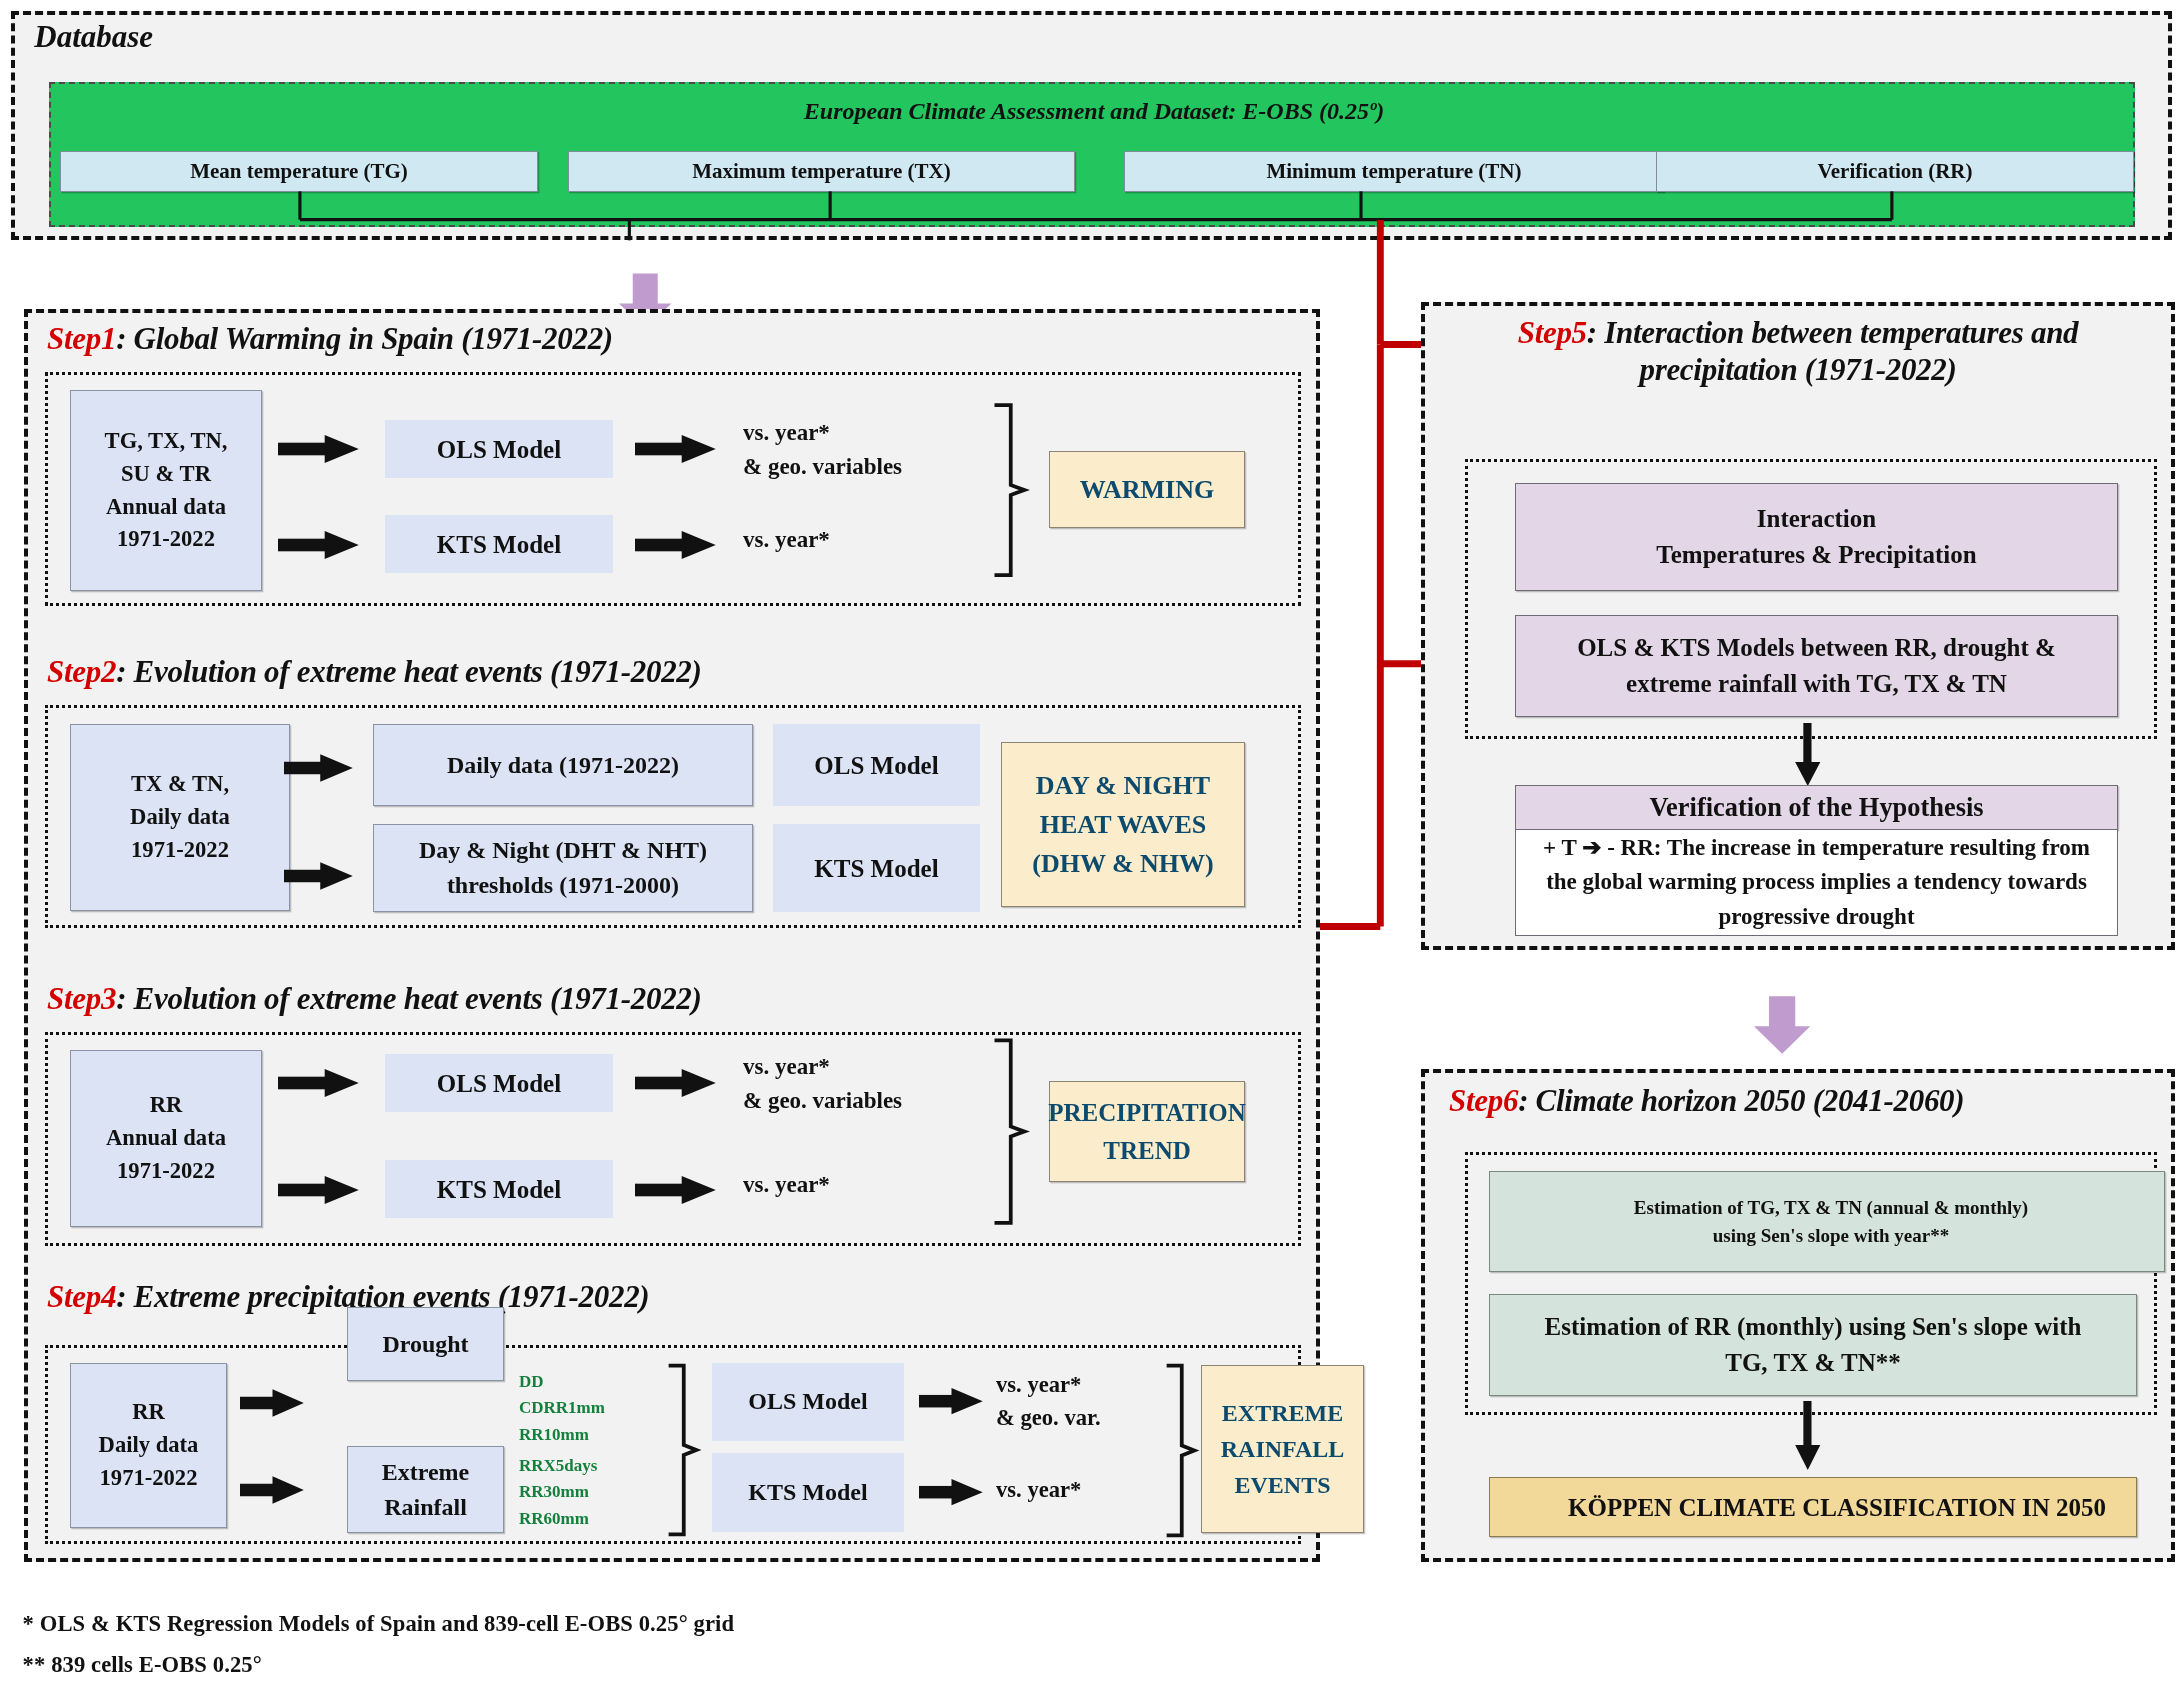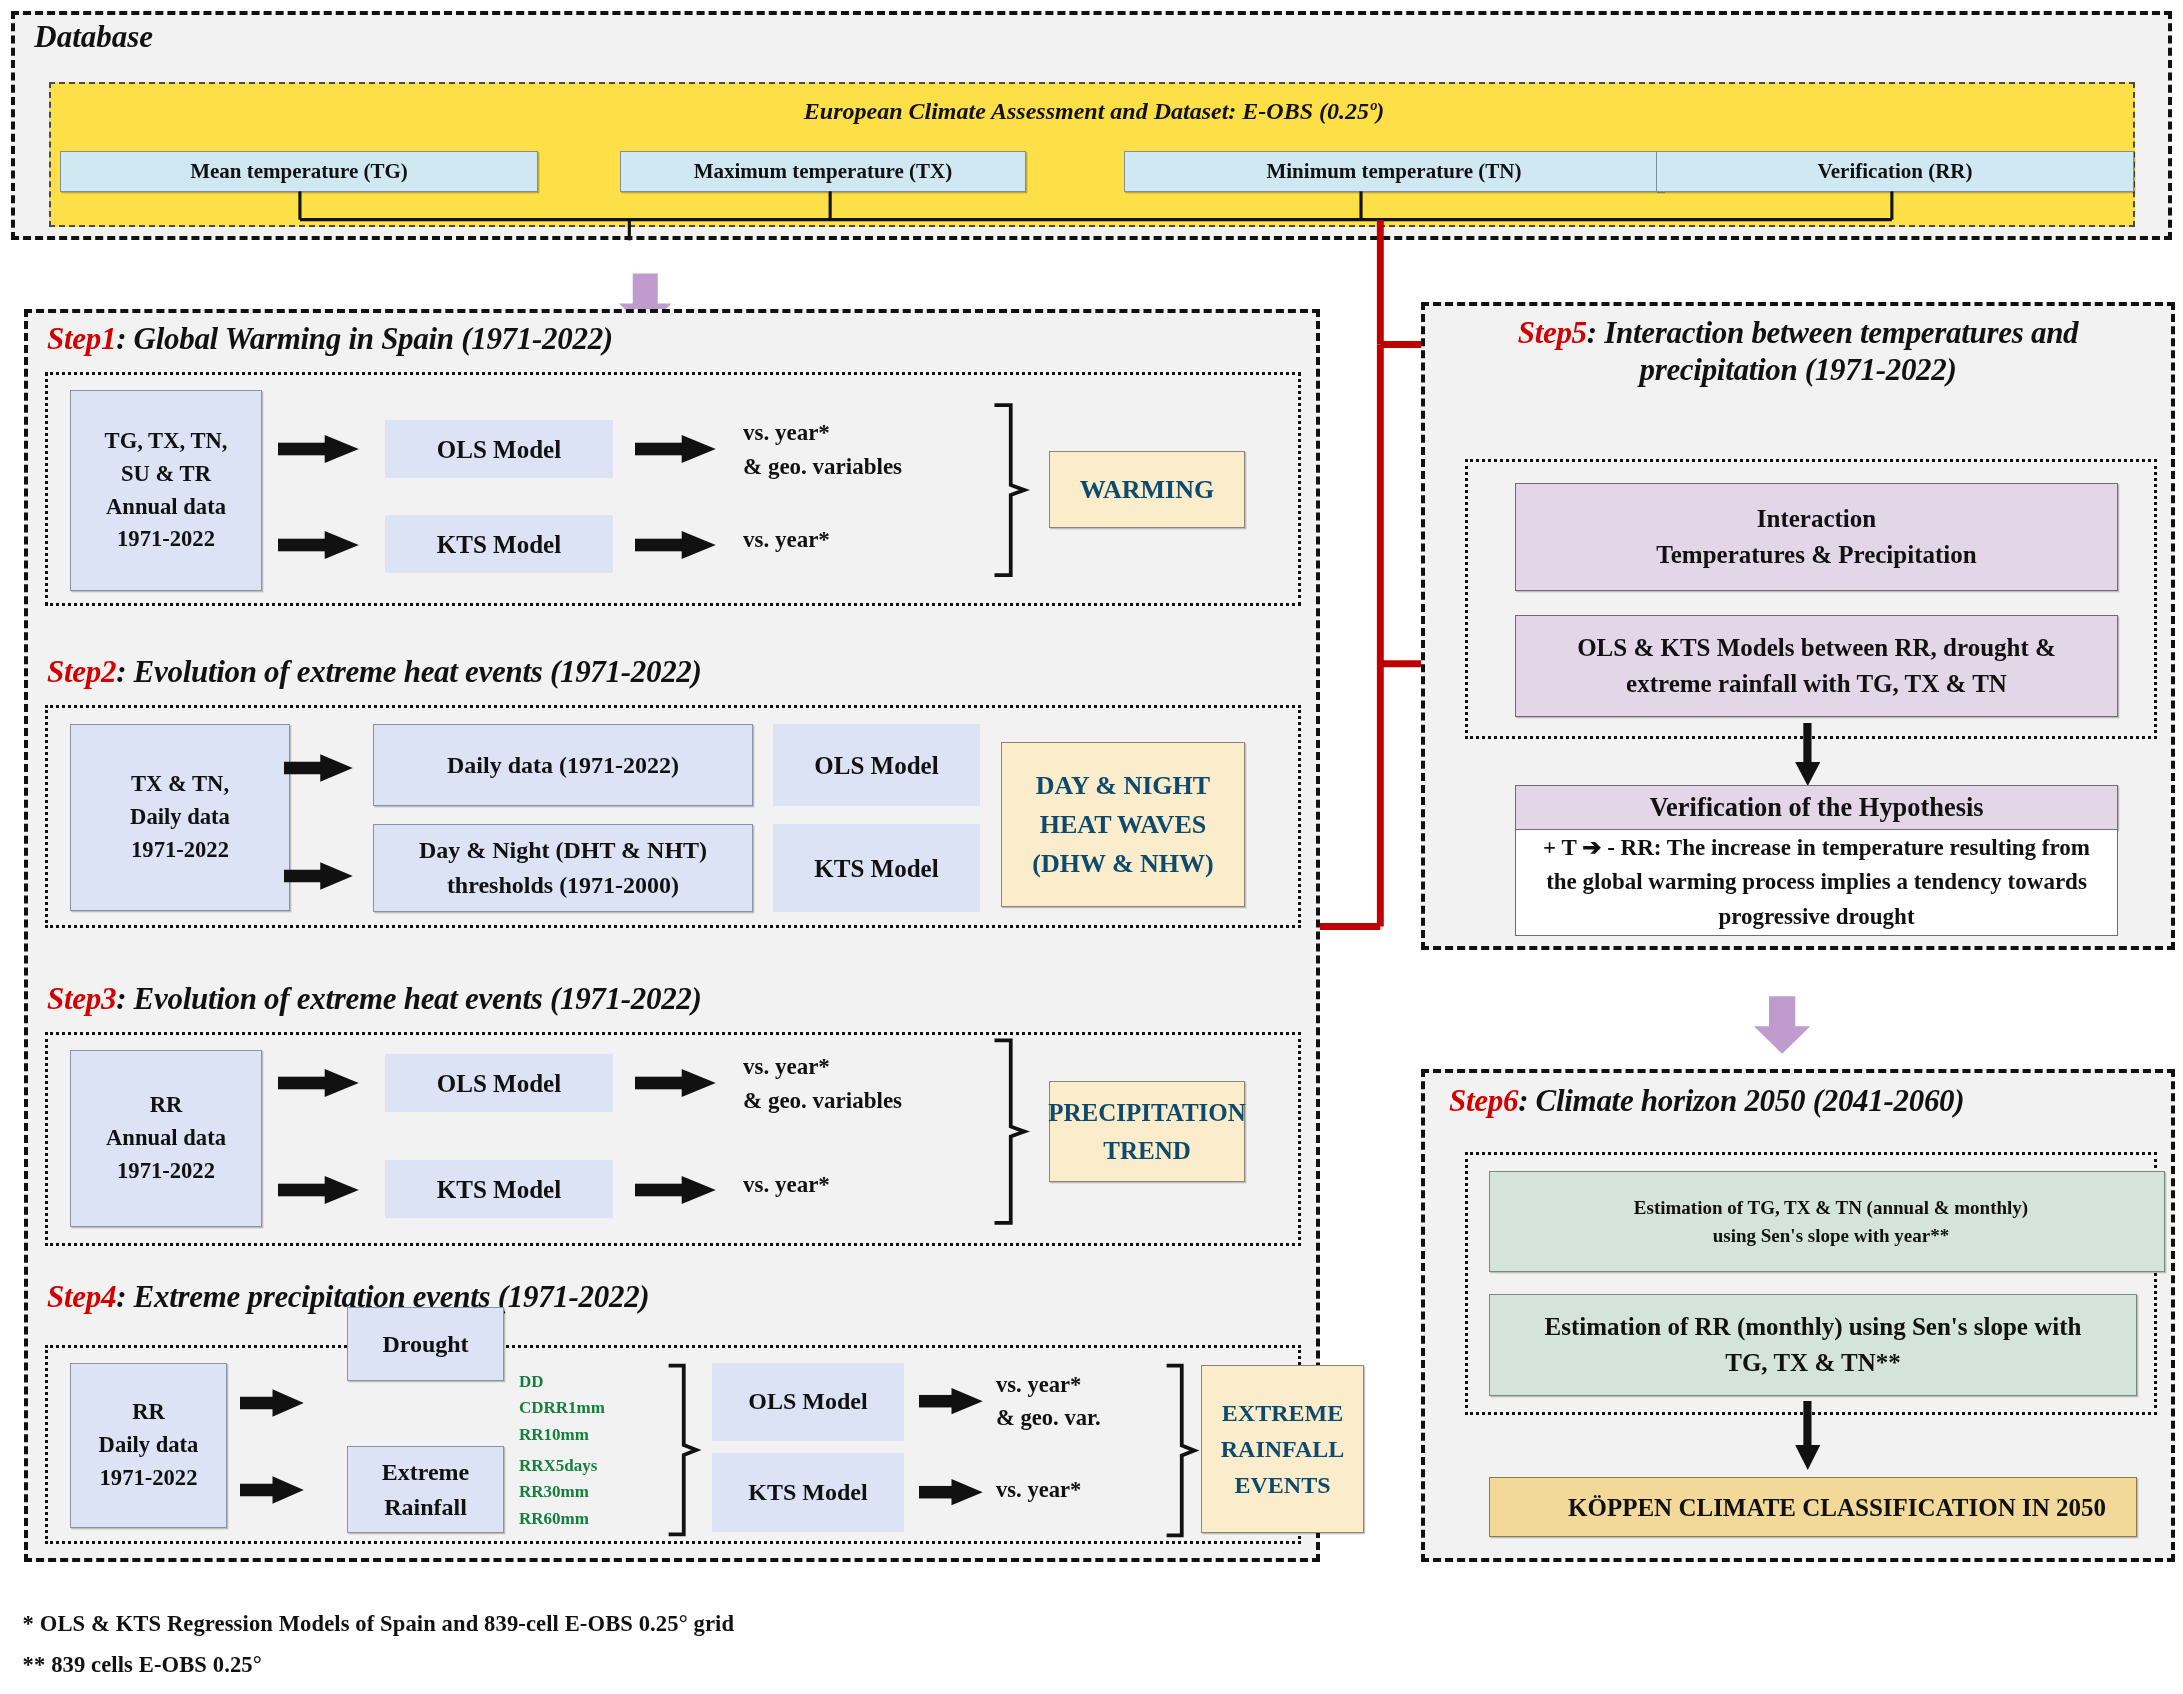--- a/index.html
+++ b/index.html
@@ -11,21 +11,21 @@
   
   .dash-outer{border:4.4px dashed #111;background:#f2f2f2;}
   .dot-inner{border:3.1px dotted #111;background:#f2f2f2;}
 
   
   .sect-title{font-style:italic;font-weight:bold;font-size:31px;color:#111;letter-spacing:-0.3px;}
   .step-no{color:#d40000;font-style:italic;font-weight:bold;}
   .db-title{font-style:italic;font-weight:bold;font-size:31px;color:#111;}
 
   
-  .db-band{background:#fde047;border:2.5px dashed #4a4a4a;}
+  .db-band{background:#22c55e;border:2.5px dashed #4a4a4a;}
   .db-band-title{font-style:italic;font-weight:bold;font-size:24px;text-align:center;color:#111;}
   .db-box{background:#cfe8f2;border:1.3px solid #7f8f9a;
           box-shadow:1.3px 1.3px 0 rgba(0,0,0,.25);
           display:flex;align-items:center;justify-content:center;
           font-weight:bold;font-size:21px;color:#111;text-align:center;}
 
   
   .blue-box{background:#dbe3f4;border:1.3px solid #8a93a6;
             box-shadow:1.3px 1.3px 0 rgba(0,0,0,.22);
             display:flex;align-items:center;justify-content:center;text-align:center;
@@ -66,21 +66,21 @@
 
 <div class="abs dash-outer" style="left:11.3px;top:11.3px;width:2161px;height:229px;">
   <div class="abs db-title" style="left:19px;top:3.8px;">Database</div>
 </div>
 
 <div class="abs db-band" style="left:49px;top:82px;width:2086px;height:145px;">
   <div class="abs db-band-title" style="left:0;top:14px;width:2086px;">European Climate Assessment and Dataset: E-OBS (0.25º)</div>
 </div>
 
 <div class="abs db-box" style="left:60px;top:151px;width:478px;height:41px;">Mean temperature (TG)</div>
-<div class="abs db-box" style="left:620px;top:151px;width:406px;height:41px;">Maximum temperature (TX)</div>
+<div class="abs db-box" style="left:568px;top:151px;width:507px;height:41px;">Maximum temperature (TX)</div>
 <div class="abs db-box" style="left:1124px;top:151px;width:540px;height:41px;">Minimum temperature (TN)</div>
 <div class="abs db-box" style="left:1656px;top:151px;width:478px;height:41px;">Verification (RR)</div>
 
 <svg class="abs" style="left:0;top:0;width:2183px;height:251px;pointer-events:none;" viewBox="0 0 3473 400" width="2183" height="251">
   <g stroke="#111" stroke-width="5" fill="none">
     <line x1="475" y1="305" x2="475" y2="350"></line>
     <line x1="1320" y1="305" x2="1320" y2="350"></line>
     <line x1="2166" y1="305" x2="2166" y2="350"></line>
     <line x1="3012" y1="305" x2="3012" y2="350"></line>
     <line x1="475" y1="350" x2="3012" y2="350"></line>

